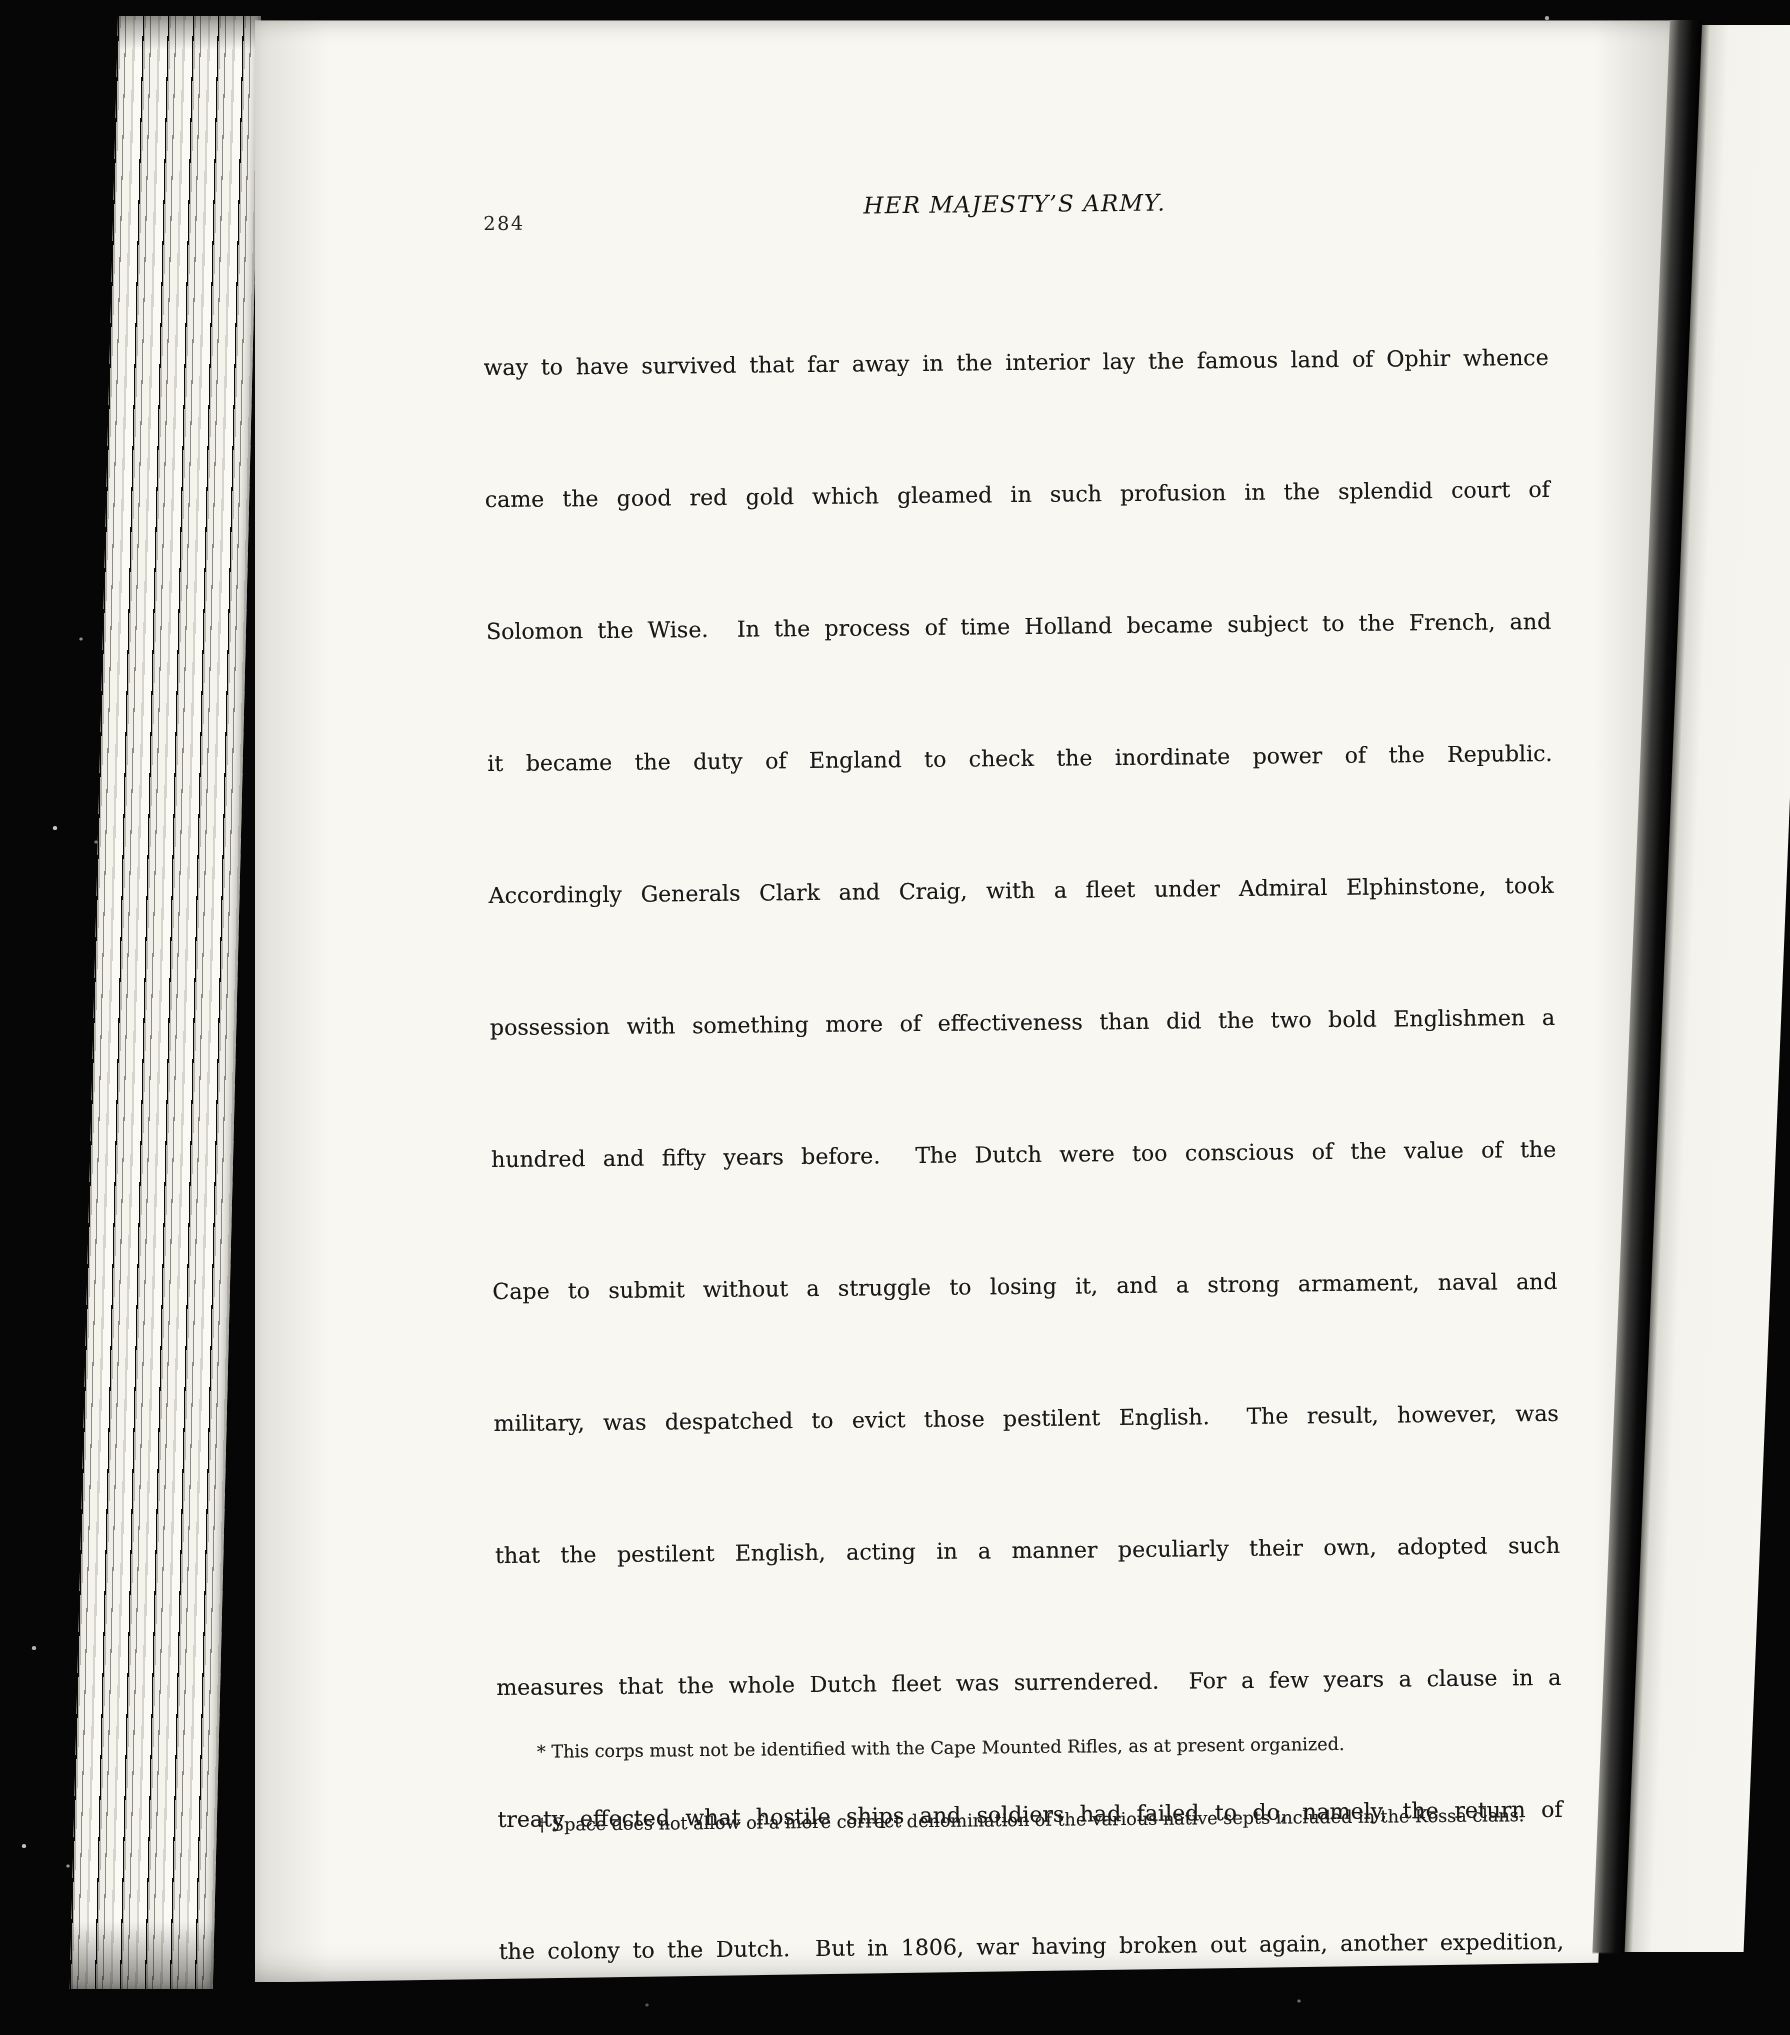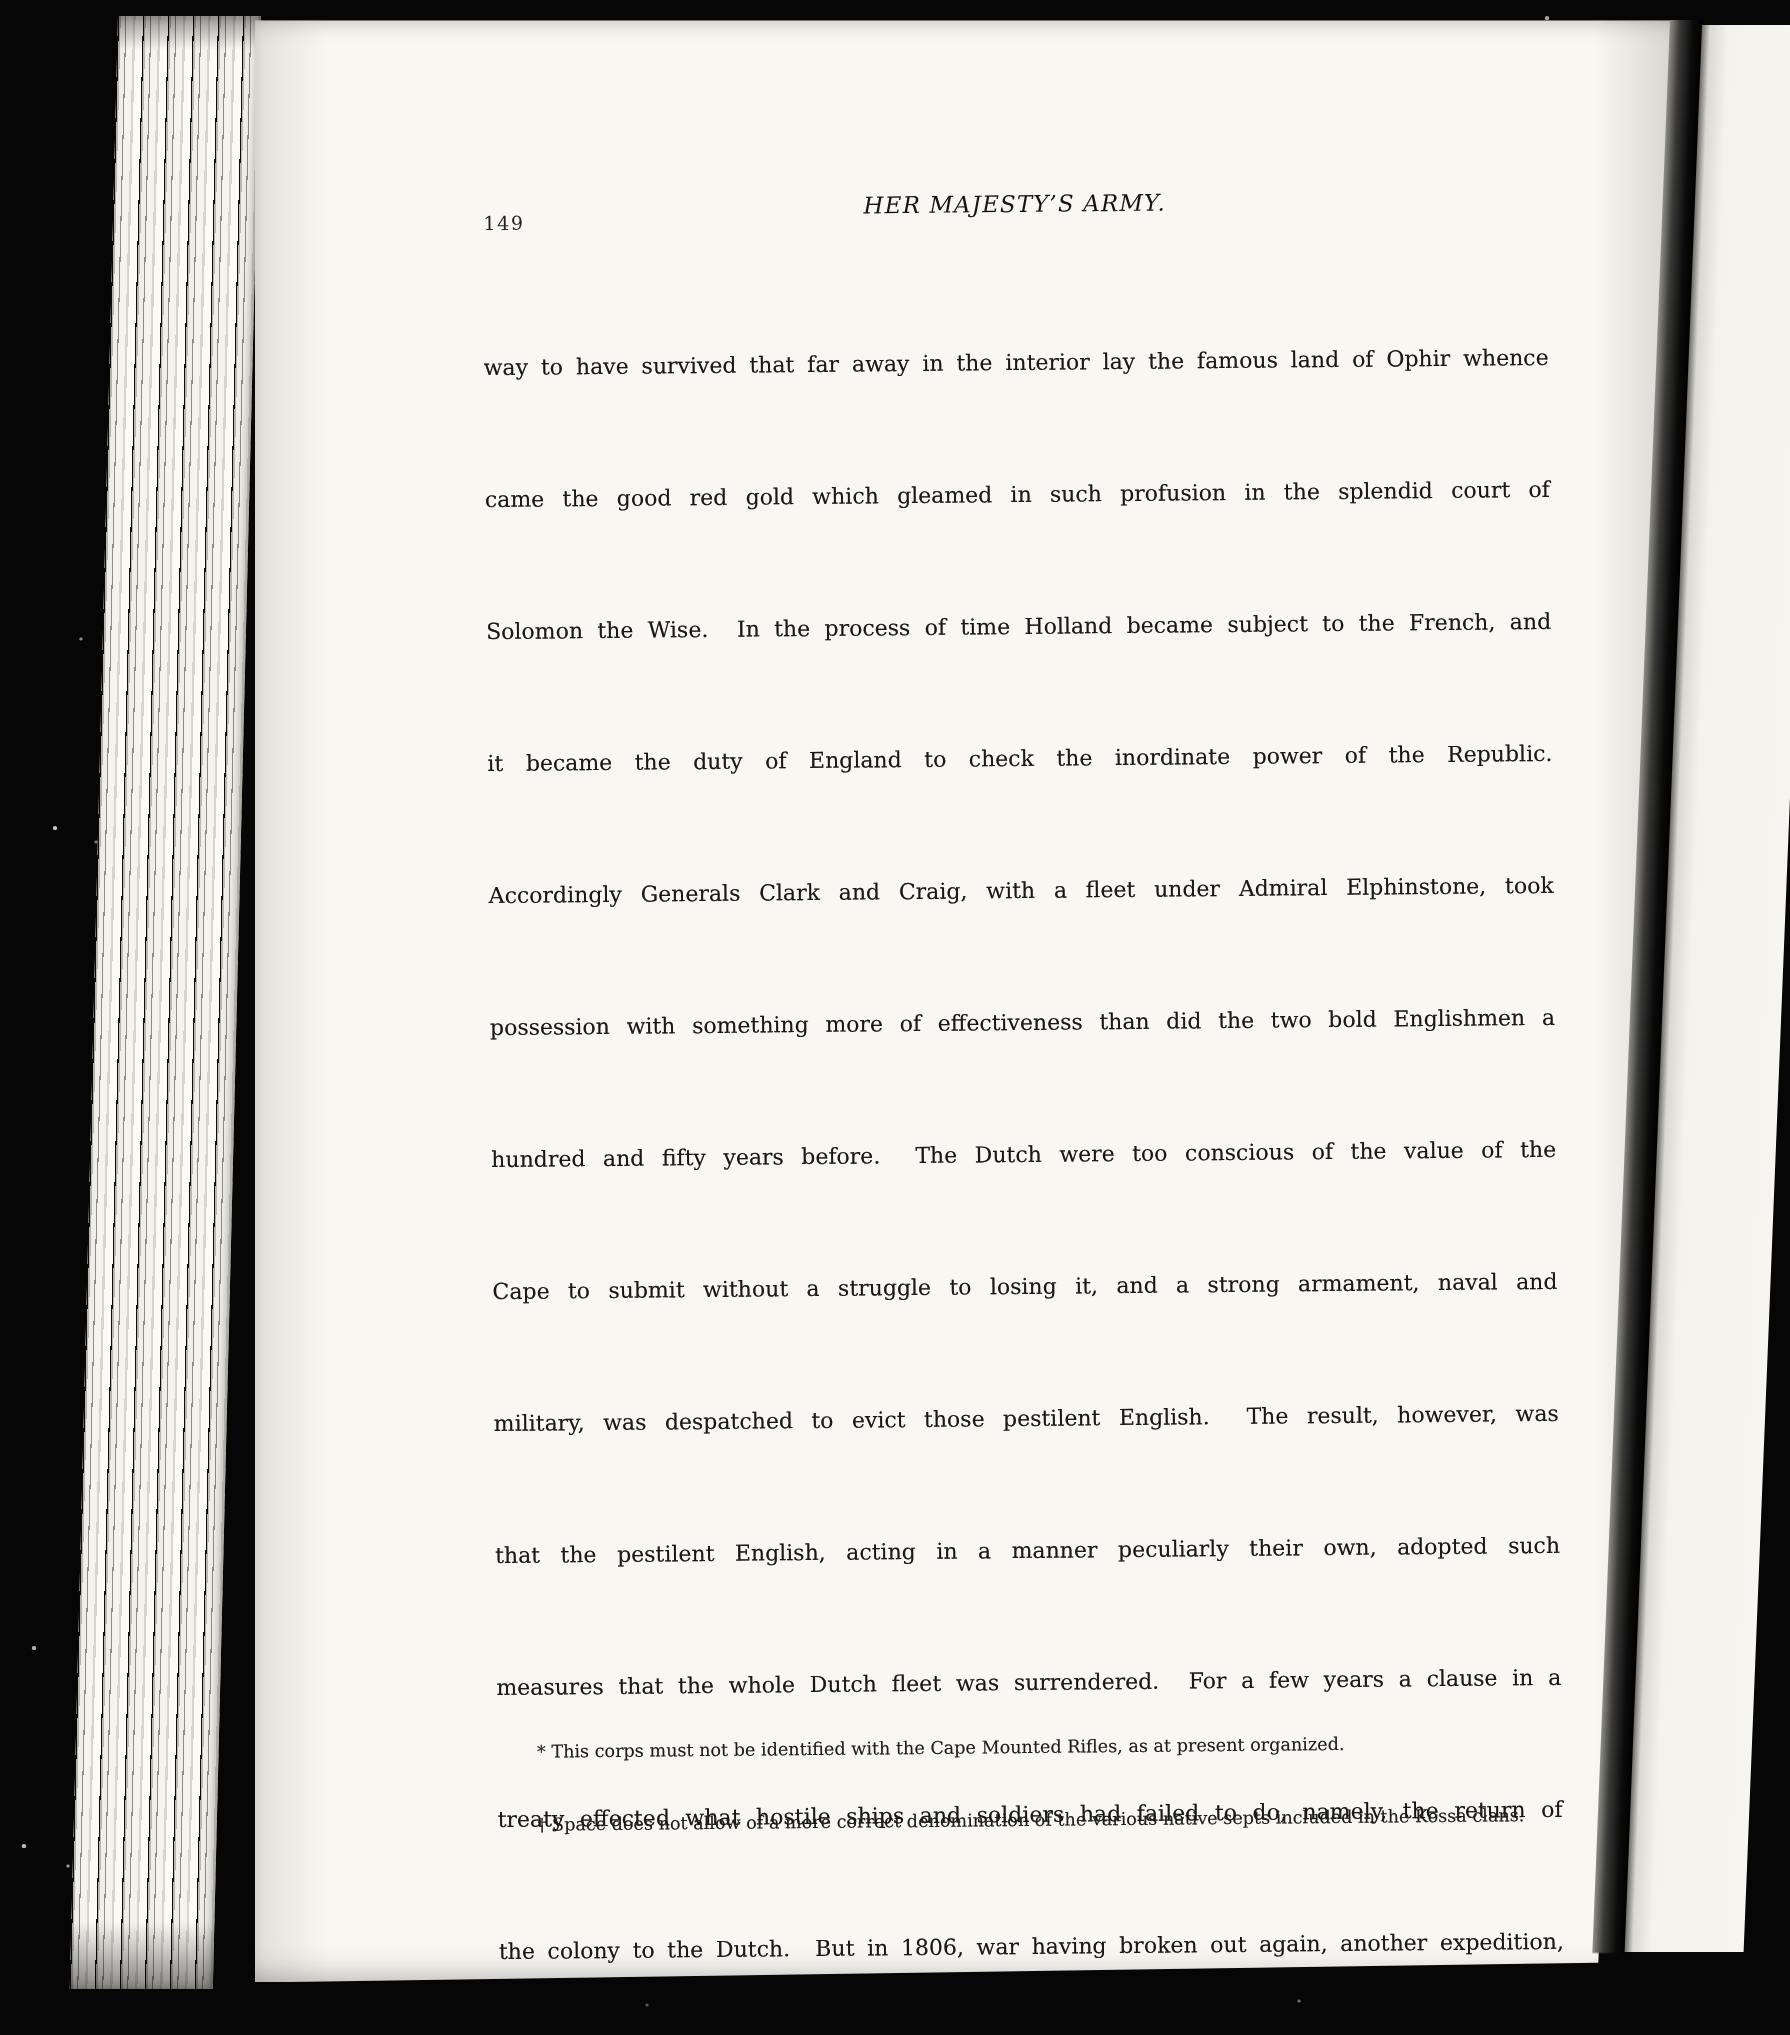--- a/index.html
+++ b/index.html
@@ -106,21 +106,21 @@
 
 <div id="stage">
 
   <div class="specks"></div>
 
   <div class="page-stack"></div>
 
   <div class="page">
     <div class="text-layer">
 
-      <div class="page-number">149</div>
+      <div class="page-number">284</div>
       <div class="running-header">HER MAJESTY’S ARMY.</div>
 
       <div class="body-text">
         <div class="ln">way to have survived that far away in the interior lay the famous land of Ophir whence</div>
         <div class="ln">came the good red gold which gleamed in such profusion in the splendid court of</div>
         <div class="ln">Solomon the Wise.  In the process of time Holland became subject to the French, and</div>
         <div class="ln">it became the duty of England to check the inordinate power of the Republic.</div>
         <div class="ln">Accordingly Generals Clark and Craig, with a fleet under Admiral Elphinstone, took</div>
         <div class="ln">possession with something more of effectiveness than did the two bold Englishmen a</div>
         <div class="ln">hundred and fifty years before.  The Dutch were too conscious of the value of the</div>

